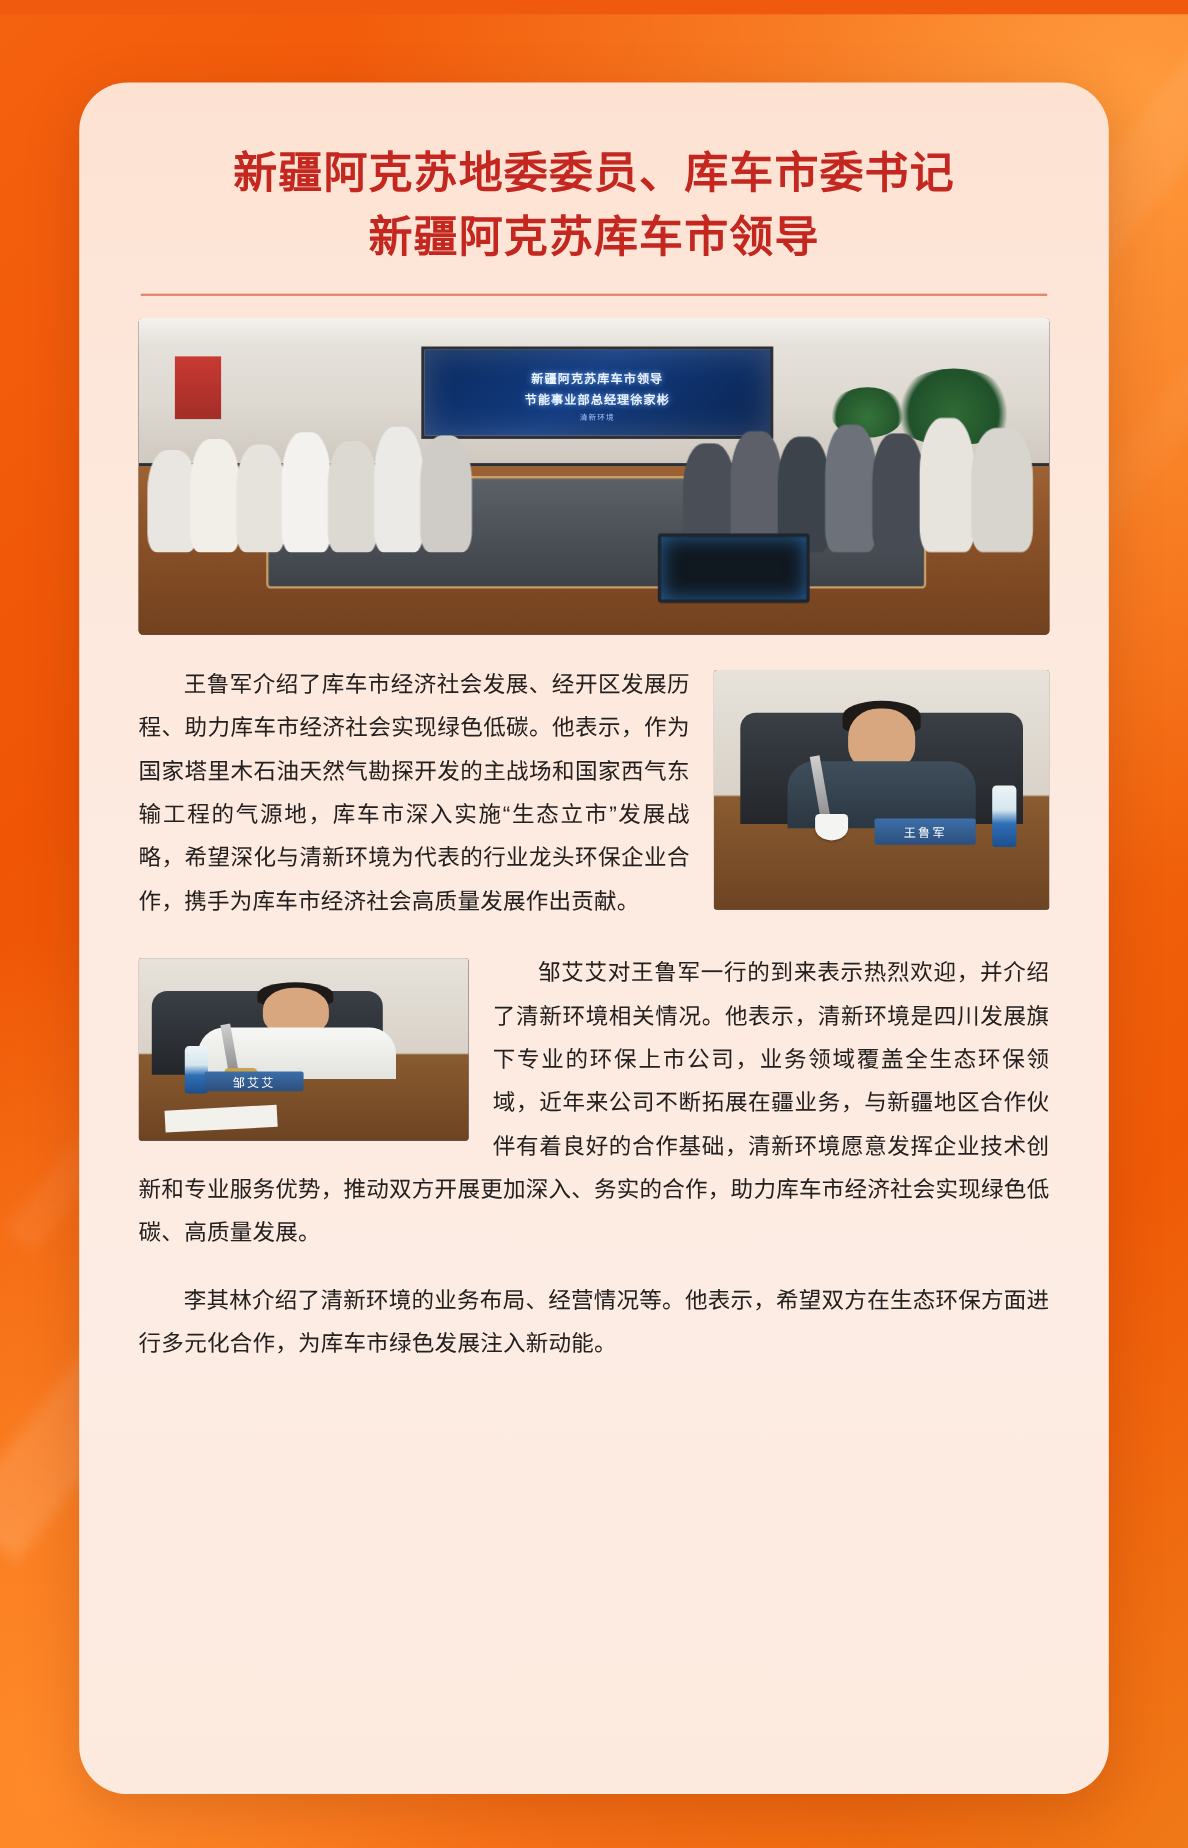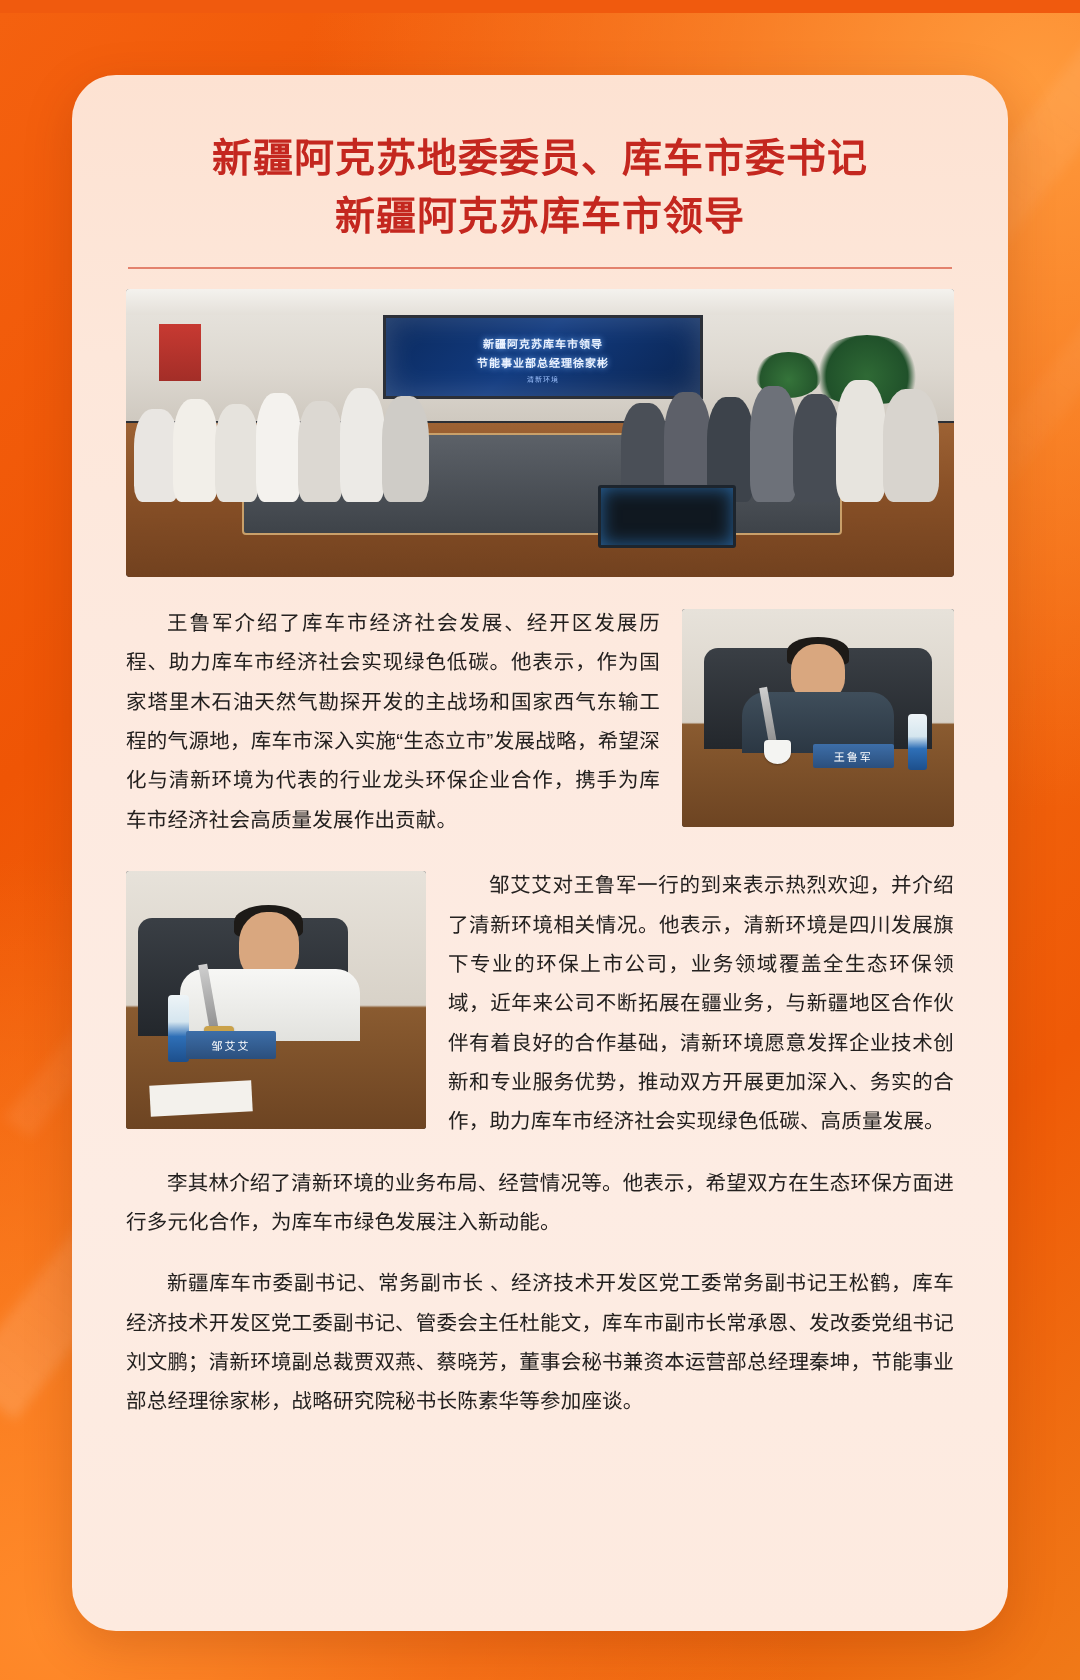--- a/index.html
+++ b/index.html
@@ -87,32 +87,32 @@
     border-radius: 4px;
     overflow: hidden;
     position: relative;
     background: #2b2f36;
   }
   .figure.wide { width: 828px; height: 288px; }
 
   .float-wrap { margin-top: 26px; overflow: hidden; }
   .fig-right {
     float: right;
-    width: 272px;
+    width: 305px;
     height: 218px;
     margin: 6px 0 6px 22px;
     border-radius: 3px;
     overflow: hidden;
     position: relative;
     background: #2b2f36;
   }
   .fig-left {
     float: left;
     width: 300px;
-    height: 258px;
+    height: 166px;
     margin: 6px 22px 6px 0;
     border-radius: 3px;
     overflow: hidden;
     position: relative;
     background: #2b2f36;
   }
   .float-wrap p.body-text { margin-top: 0; }
 
   
   .photo { position: absolute; inset: 0; }
@@ -263,18 +263,17 @@
             <div class="pt-bottle" style="left:14%; right:auto;"></div>
             <div class="pt-cup" style="left:26%; background:#caa24a;"></div>
             <div class="pt-nameplate left-pos">邹艾艾</div>
             <div class="pt-paper"></div>
           </div>
         </div>
         <p class="body-text indent">邹艾艾对王鲁军一行的到来表示热烈欢迎，并介绍了清新环境相关情况。他表示，清新环境是四川发展旗下专业的环保上市公司，业务领域覆盖全生态环保领域，近年来公司不断拓展在疆业务，与新疆地区合作伙伴有着良好的合作基础，清新环境愿意发挥企业技术创新和专业服务优势，推动双方开展更加深入、务实的合作，助力库车市经济社会实现绿色低碳、高质量发展。</p>
       </div>
 
       <p class="body-text indent">李其林介绍了清新环境的业务布局、经营情况等。他表示，希望双方在生态环保方面进行多元化合作，为库车市绿色发展注入新动能。</p>
-      <p class="body-text indent">新疆库车市委副书记、常务副市长 、经济技术开发区党工委常务副书记王松鹤，库车经济技术开发区党工委副书记、管委会主任杜能文，库车市副市长常承恩、发改委党组书记刘文鹏；清新环境副总裁贾双燕、蔡晓芳，董事会秘书兼资本运营部总经理秦坤，节能事业部总经理徐家彬，战略研究院秘书长陈素华等参加座谈。</p>
 
       <div class="card-bottom-pad"></div>
     </div>
   </div>
 </div>
 
 </body></html>

